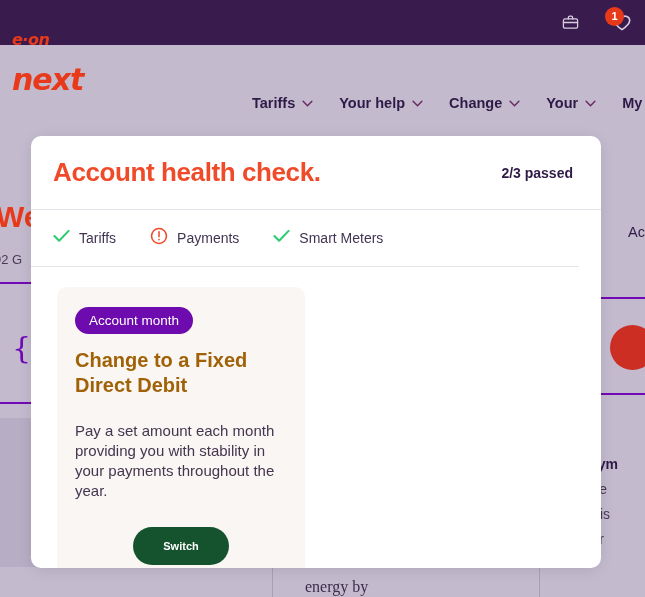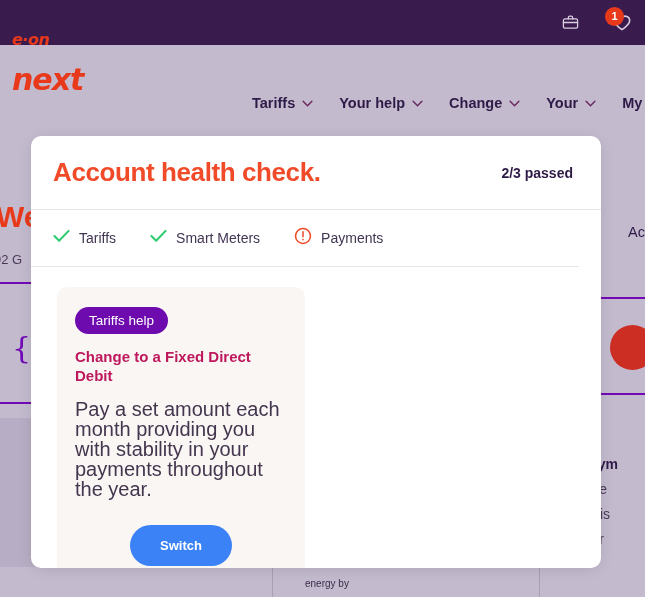--- a/index.html
+++ b/index.html
@@ -213,23 +213,24 @@
   .bg-bottom-cell {
     position: absolute;
     left: 272px; top: 567px;
     width: 268px; height: 30px;
     border-left: 1px solid #A99FB6;
     border-right: 1px solid #A99FB6;
   }
   .bg-energy-by {
     position: absolute;
     left: 305px; top: 578px;
-    font-size: 10px;
+    font-size: 16px;
     color: #3B2C49;
     white-space: nowrap;
+    font-family: Liberation Serif, serif;
   }
 
   
   .modal {
     position: absolute;
     left: 31px; top: 136px;
     width: 570px;
     height: 432px;
     background: #FFFFFF;
     border-radius: 14px;
@@ -300,42 +301,42 @@
     display: inline-block;
     background: #6D0BAE;
     color: #fff;
     font-size: 13.5px;
     border-radius: 16px;
     padding: 6px 14px;
     margin-bottom: 14px;
     cursor: pointer;
   }
   .card-title {
+    font-size: 20px;
+    font-weight: bold;
+    color: #a16207;
+    margin-bottom: 23px;
+    line-height: 1.25;
+  }
+  .card-body {
     font-size: 15px;
-    font-weight: bold;
-    color: #be185d;
-    margin-bottom: 13px;
-    line-height: 1.25;
-  }
-  .card-body {
-    font-size: 20px;
     color: #44364F;
     line-height: 20px;
     margin-bottom: 26px;
   }
   .switch-wrap {
     display: flex;
     justify-content: center;
   }
   .switch-btn {
-    background: #3b82f6;
+    background: #14532d;
     color: #fff;
     border: none;
     border-radius: 26px;
-    font-size: 13px;
+    font-size: 11px;
     font-weight: bold;
     font-family: "Liberation Sans", sans-serif;
     padding: 13px 30px;
     cursor: pointer;
   }
 
   .carousel-next {
     position: absolute;
     right: -1px;
     top: 196px;
@@ -448,43 +449,43 @@
           <span>
             <svg width="17" height="14" viewBox="0 0 18 14" fill="none" stroke="#2ECC71" stroke-width="2.2" stroke-linecap="round" stroke-linejoin="round">
                 <path d="M1.5 7 6.5 12 16.5 1.6"></path>
               </svg>
           </span>
           <span class="status-label">Tariffs</span>
         </div>
 
         <div class="status-item">
           <span>
-            <svg width="17" height="14" viewBox="0 0 18 14" fill="none" stroke="#2ECC71" stroke-width="2.2" stroke-linecap="round" stroke-linejoin="round">
-                <path d="M1.5 7 6.5 12 16.5 1.6"></path>
-              </svg>
-          </span>
-          <span class="status-label">Smart Meters</span>
-        </div>
-
-        <div class="status-item">
-          <span>
             <svg width="18" height="18" viewBox="0 0 20 20" fill="none" stroke="#F04A28" stroke-width="1.7" stroke-linecap="round">
               <circle cx="10" cy="10" r="8.3"></circle>
               <path d="M10 5.4v5.3"></path>
               <circle cx="10" cy="14" r="0.95" fill="#F04A28" stroke="none"></circle>
             </svg>
           </span>
           <span class="status-label">Payments</span>
         </div>
 
+        <div class="status-item">
+          <span>
+            <svg width="17" height="14" viewBox="0 0 18 14" fill="none" stroke="#2ECC71" stroke-width="2.2" stroke-linecap="round" stroke-linejoin="round">
+                <path d="M1.5 7 6.5 12 16.5 1.6"></path>
+              </svg>
+          </span>
+          <span class="status-label">Smart Meters</span>
+        </div>
+
       </div>
 
       <div class="card-area">
         <div class="help-card">
-          <div class="pill-badge">Tariffs help</div>
+          <div class="pill-badge">Account month</div>
           <div class="card-title">Change to a Fixed Direct Debit</div>
           <div class="card-body">Pay a set amount each month providing you with stability in your payments throughout the year.</div>
           <div class="switch-wrap">
             <button class="switch-btn">Switch</button>
           </div>
         </div>
       </div>
 
     </div>
 

